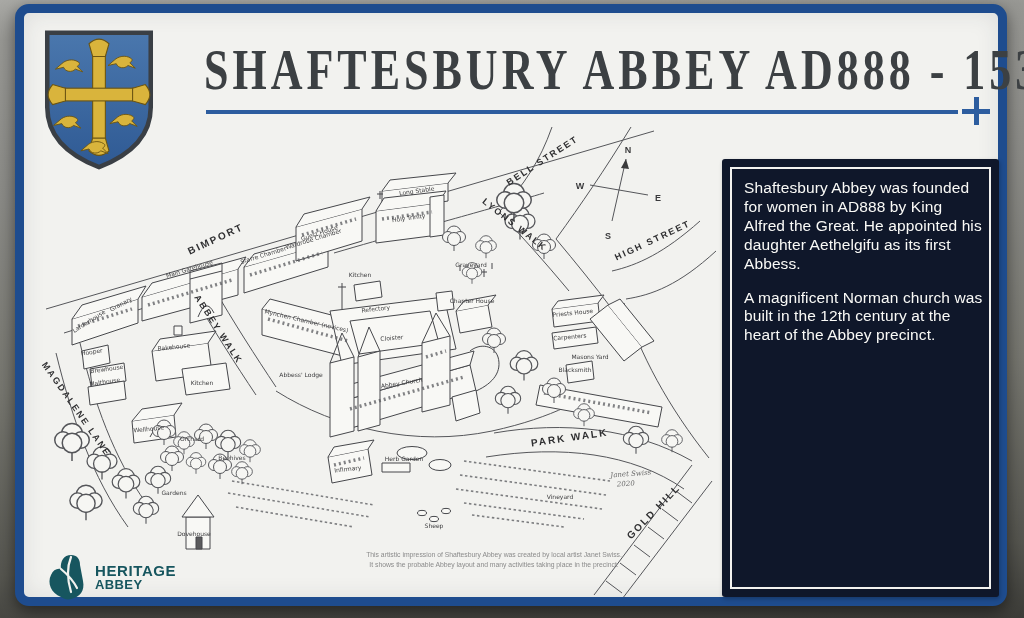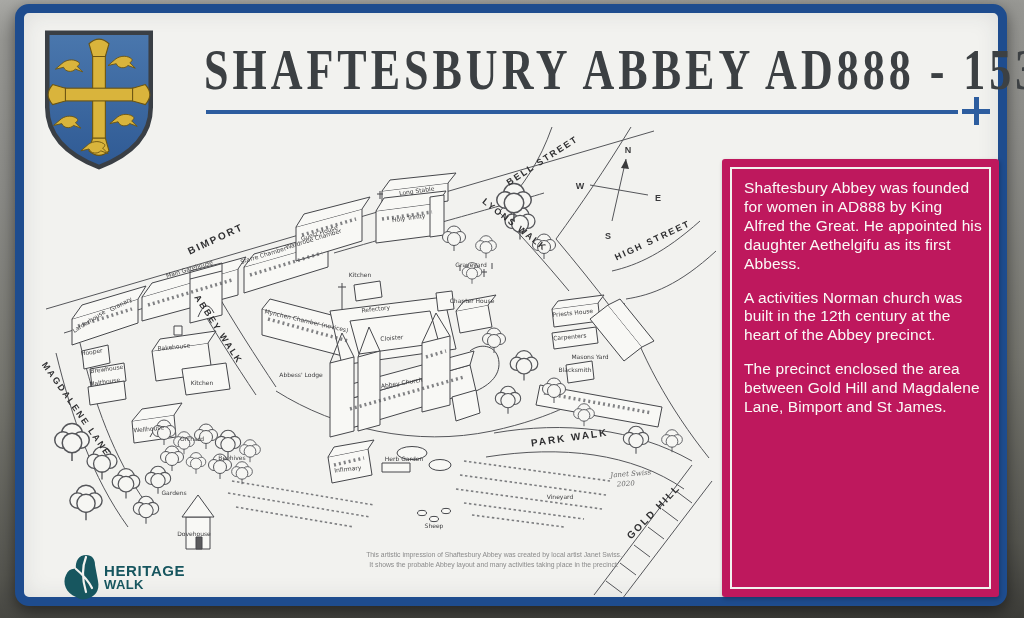--- a/index.html
+++ b/index.html
@@ -20,33 +20,33 @@
     position:absolute;left:180px;top:24px;margin:0;white-space:nowrap;
     font-family:"Liberation Serif",serif;font-weight:600;font-size:44px;letter-spacing:4px;
     color:#3c4043;transform:scaleY(1.30);transform-origin:left top;
   }
   .title-underline{position:absolute;left:182px;top:97px;width:752px;height:4px;background:#2d5d9f;}
   .plus-icon{position:absolute;left:938px;top:84px;width:28px;height:28px;}
   .plus-icon::before{content:"";position:absolute;left:12px;top:0;width:5px;height:28px;background:#2d5d9f;}
   .plus-icon::after{content:"";position:absolute;left:0;top:12px;width:28px;height:5px;background:#2d5d9f;}
   .panel{
     position:absolute;left:698px;top:146px;width:277px;height:438px;
-    background:#be185d;border-radius:3px;box-shadow:1px 2px 4px rgba(0,0,0,.25);
+    background:#0f172a;border-radius:3px;box-shadow:1px 2px 4px rgba(0,0,0,.25);
   }
   .panel-border{position:absolute;left:8px;top:8px;right:8px;bottom:8px;border:2px solid #f2f2ef;}
   .panel-text{
     position:absolute;left:22px;top:20px;right:16px;
     color:#fafaf7;font-size:15.5px;line-height:1.22;font-weight:500;letter-spacing:.1px;
   }
   .panel-text p{margin:0 0 15px 0;}
   .caption{
     position:absolute;left:300px;top:537px;width:340px;text-align:center;
     font-size:6.8px;line-height:1.4;color:#8b8b8b;
   }
-  .logo{position:absolute;left:38px;top:538px;display:flex;align-items:center;}
+  .logo{position:absolute;left:23px;top:538px;display:flex;align-items:center;gap:6px;}
   .logo-text{color:#17565f;line-height:1.02;}
   .logo-line1{font-size:15px;font-weight:bold;letter-spacing:.6px;}
   .logo-line2{font-size:13px;font-weight:bold;letter-spacing:.4px;}
   
   .ink{stroke:#55565a;fill:none;stroke-width:1;}
   .bldg{stroke:#46474b;fill:#f8f8f5;stroke-width:1;}
   .winrow{stroke:#5a5b5f;stroke-width:3.4;stroke-dasharray:2,3;fill:none;opacity:.75;}
   .dashrow{stroke:#5f6064;stroke-width:1.6;stroke-dasharray:2.5,2.5;fill:none;opacity:.8;}
   .street-label{font-family:"Liberation Sans",sans-serif;font-weight:bold;fill:#2f2f31;letter-spacing:2px;}
   .map-label{font-family:"DejaVu Sans",sans-serif;font-size:6px;fill:#3c3c3e;}
@@ -321,35 +321,34 @@
   </svg>
 
   <h1 class="title">SHAFTESBURY ABBEY AD888 - 1539</h1>
   <div class="title-underline"></div>
   <div class="plus-icon"></div>
 
   <div class="panel">
     <div class="panel-border"></div>
     <div class="panel-text">
       <p>Shaftesbury Abbey was founded for women in AD888 by King Alfred the Great. He appointed his daughter Aethelgifu as its first Abbess.</p>
-      <p>A activities Norman church was built in the 12th century at the heart of the Abbey precinct.</p>
-      <p>The precinct enclosed the area between Gold Hill and Magdalene Lane, Bimport and St James.</p>
+      <p>A magnificent Norman church was built in the 12th century at the heart of the Abbey precinct.</p>
     </div>
   </div>
 
   <div class="caption">
     <div>This artistic impression of Shaftesbury Abbey was created by local artist Janet Swiss.</div>
     <div>It shows the probable Abbey layout and many activities taking place in the precinct.</div>
   </div>
 
   <div class="logo">
     <svg width="42" height="52" viewBox="0 0 42 52">
       <path d="M14,46 C4,42 0,32 4,24 C6,19 10,17 14,18 C13,10 17,4 24,4 C30,4 33,8 33,14 L36,30 C38,40 33,46 24,48 C20,49 17,48 14,46 Z" fill="#17565f"></path>
       <path d="M14,18 C20,23 26,29 30,37 M24,6 C20,16 20,28 24,41" stroke="#f2f2ef" stroke-width="2.2" fill="none" stroke-linecap="round"></path>
     </svg>
     <div class="logo-text">
       <div class="logo-line1">HERITAGE</div>
-      <div class="logo-line2">WALK</div>
+      <div class="logo-line2">ABBEY</div>
     </div>
   </div>
 
  </div>
 </div>
 
 </body></html>

